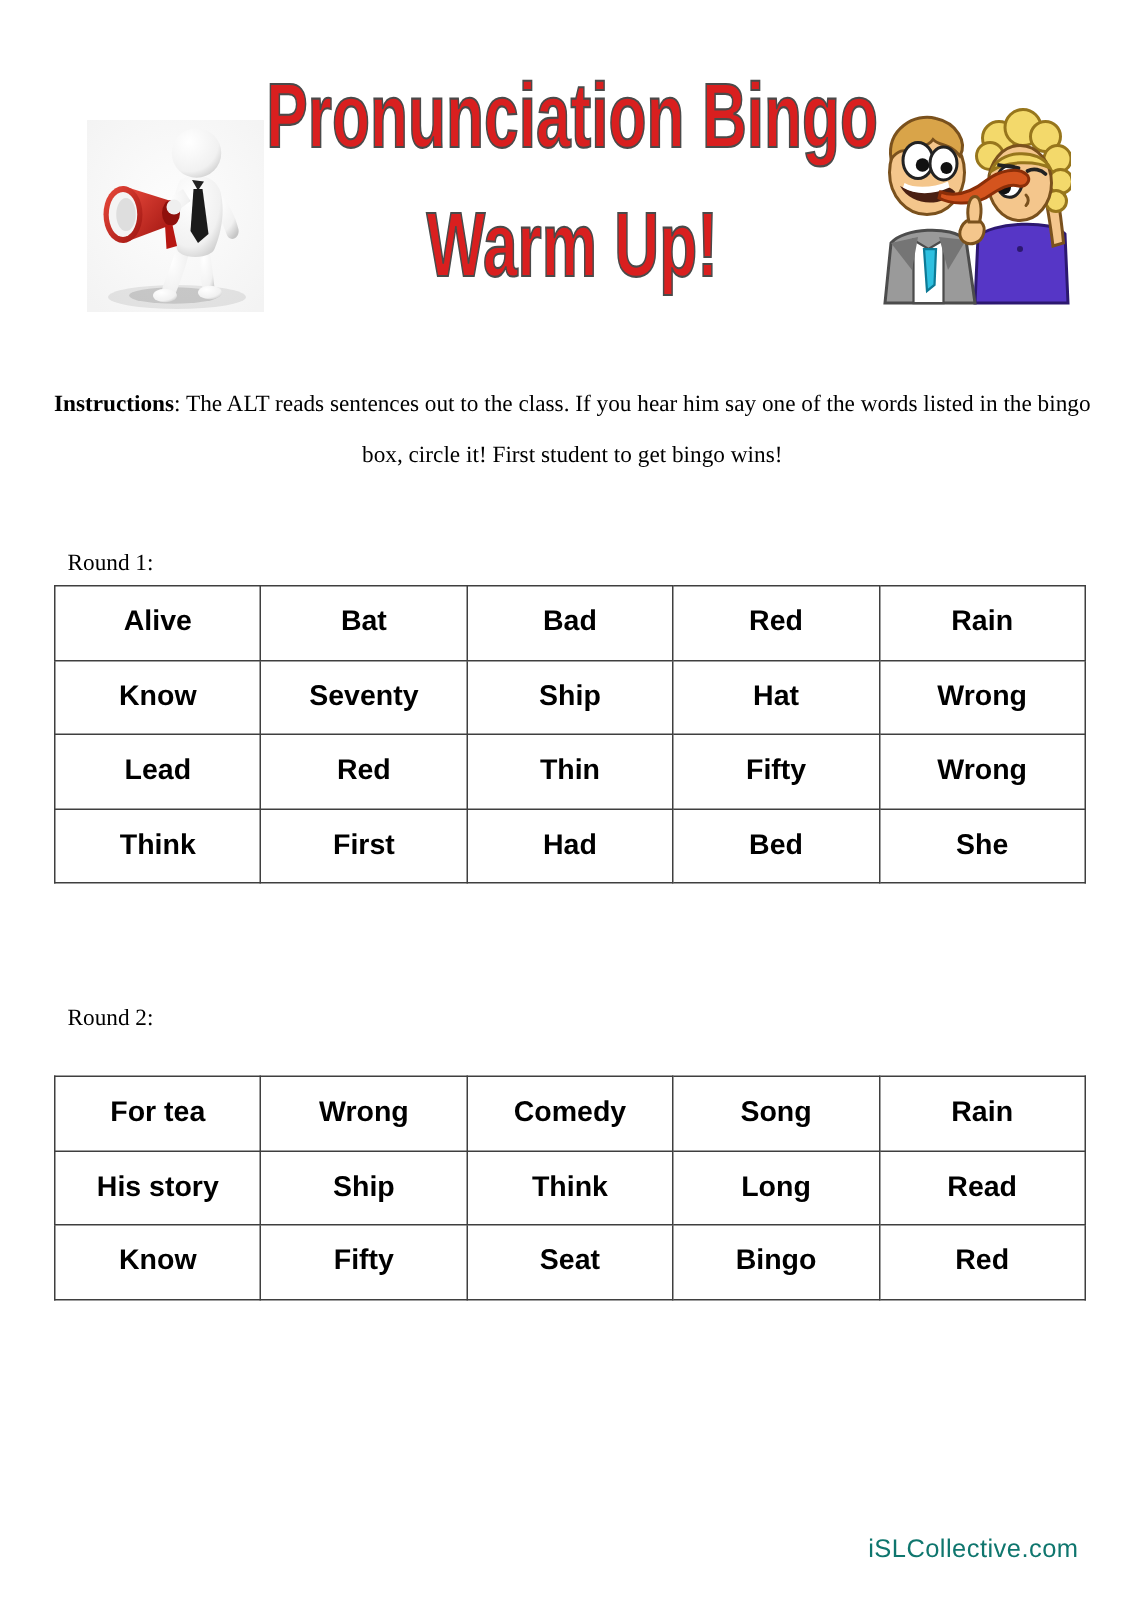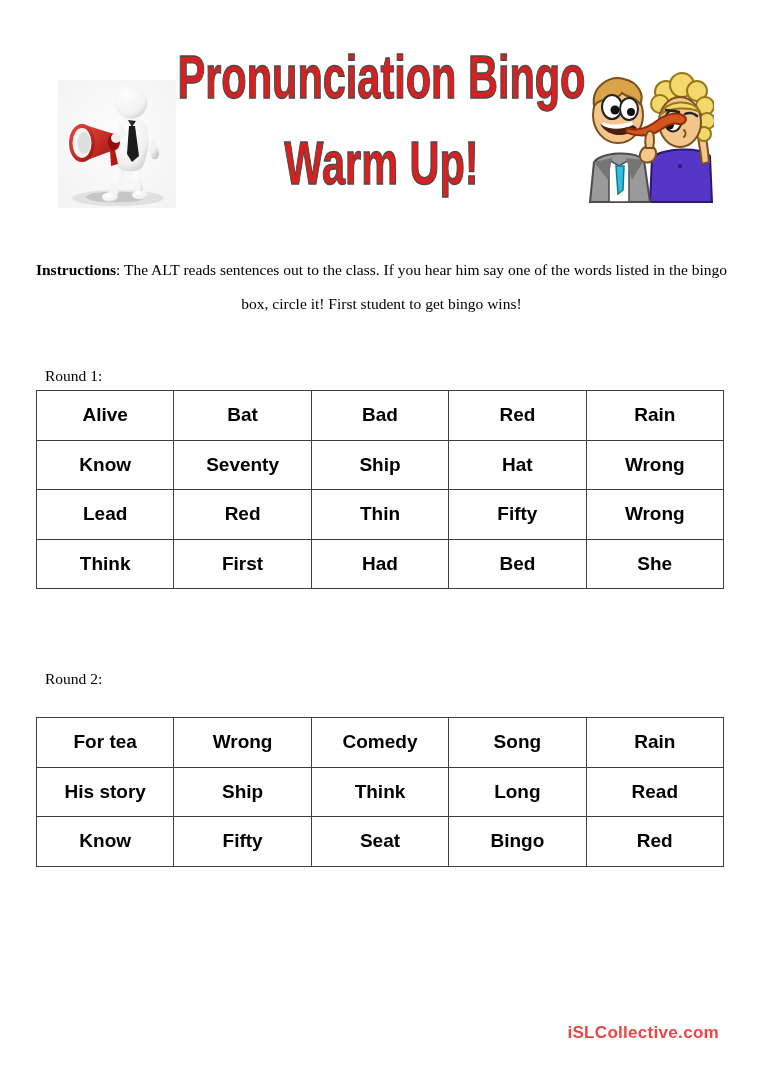--- a/index.html
+++ b/index.html
@@ -39,22 +39,22 @@
   }
   .t1{top:390px;}
   .t2{top:717px;}
   table.bingo td{
     border:1px solid #3f3f3f;height:46.5px;text-align:center;vertical-align:middle;
     font-family:"Liberation Sans",sans-serif;font-weight:bold;font-size:19px;color:#000;
   }
   
   .watermark{
     position:absolute;top:1023px;right:44px;
-    font-family:"Liberation Sans",sans-serif;font-weight:bold;
-    font-size:17px;color:#ef4444;letter-spacing:0.3px;
+    font-family:"Liberation Sans",sans-serif;font-weight:normal;
+    font-size:17px;color:#0f766e;letter-spacing:0.3px;
   }
 </style>
 </head>
 <body>
 
 <div class="page">
 
   <svg class="img-left" width="118" height="128" viewBox="0 0 118 128">
     <defs>
       <radialGradient id="gw" cx="35%" cy="28%" r="85%">

